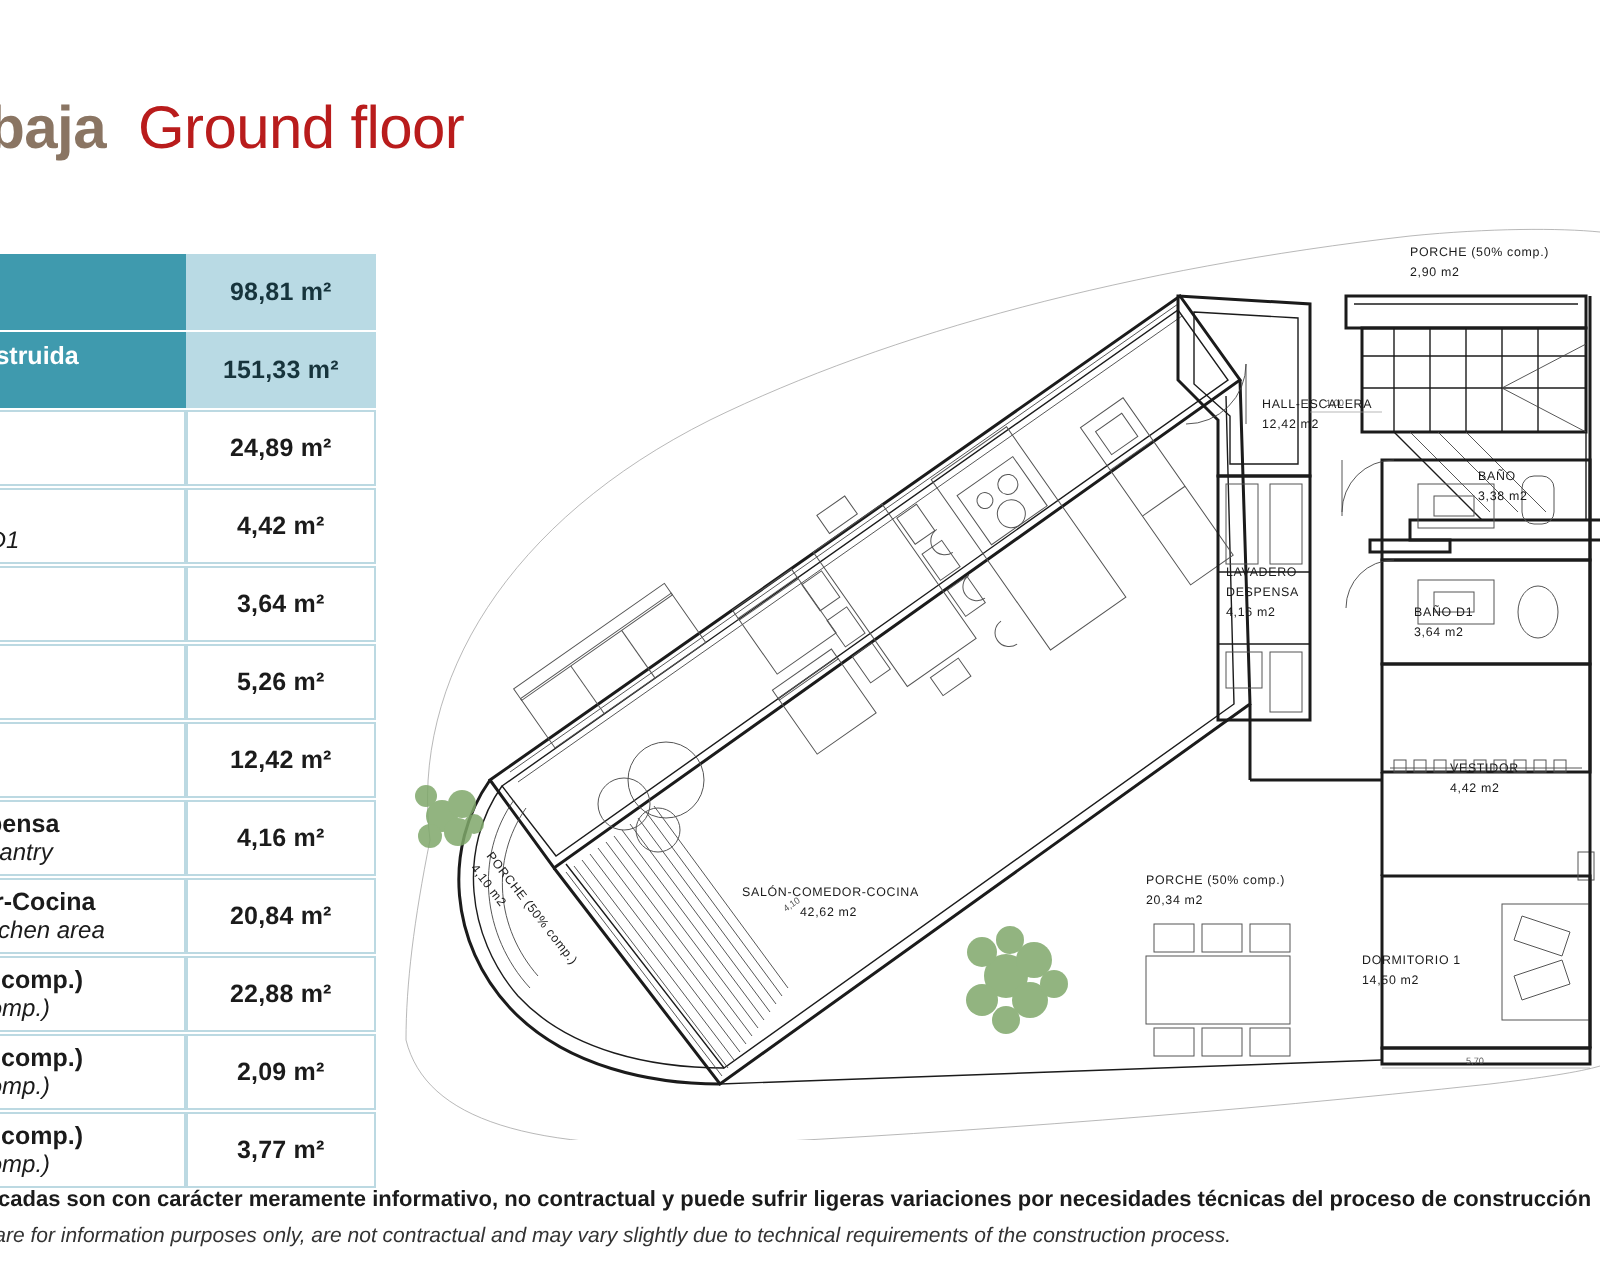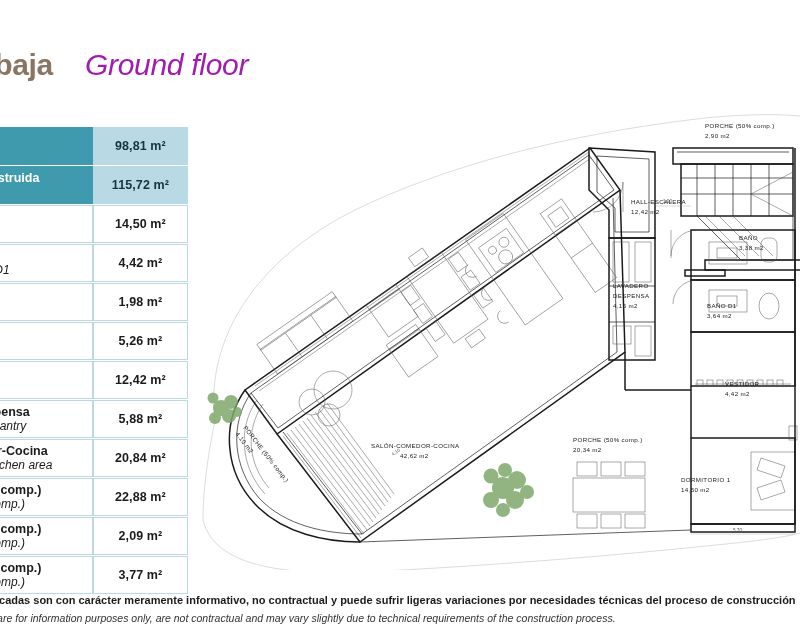--- a/index.html
+++ b/index.html
@@ -19,25 +19,24 @@
     white-space: nowrap;
   }
   #title-es {
     font-size: 30px;
     font-weight: 700;
     color: #8a7563;
     letter-spacing: -0.3px;
   }
   #title-en {
     font-size: 30px;
-    font-style: italic;
     font-weight: 400;
-    color: #a21caf;
+    color: #b91c1c;
     letter-spacing: -0.3px;
-    margin-left: 32px;
+    margin-left: 16px;
   }
 
   
   #area-table {
     position: absolute;
     left: -62px;
     top: 126px;
     width: 250px;
     border-collapse: separate;
     border-spacing: 0 1px;
@@ -137,63 +136,63 @@
           <span class="es">ficie útil</span>
           <span class="en">e area</span>
         </td>
         <td class="val">98,81 m²</td>
       </tr>
       <tr class="head">
         <td class="lbl">
           <span class="es">ficie construida</span>
           <span class="en">e area</span>
         </td>
-        <td class="val">115,72 m²</td>
+        <td class="val">151,33 m²</td>
       </tr>
       <tr>
         <td class="lbl">
           <span class="es">torio 1</span>
           <span class="en">oom 1</span>
         </td>
-        <td class="val">14,50 m²</td>
+        <td class="val">24,89 m²</td>
       </tr>
       <tr>
         <td class="lbl">
           <span class="es">or D1</span>
           <span class="en">ng room D1</span>
         </td>
         <td class="val">4,42 m²</td>
       </tr>
       <tr>
         <td class="lbl">
           <span class="es">D1</span>
           <span class="en">om D1</span>
         </td>
-        <td class="val">1,98 m²</td>
+        <td class="val">3,64 m²</td>
       </tr>
       <tr>
         <td class="lbl">
           <span class="es"></span>
           <span class="en">om</span>
         </td>
         <td class="val">5,26 m²</td>
       </tr>
       <tr>
         <td class="lbl">
           <span class="es">scalera</span>
           <span class="en">taircase</span>
         </td>
         <td class="val">12,42 m²</td>
       </tr>
       <tr>
         <td class="lbl">
           <span class="es">ero-Despensa</span>
           <span class="en">ry room-Pantry</span>
         </td>
-        <td class="val">5,88 m²</td>
+        <td class="val">4,16 m²</td>
       </tr>
       <tr>
         <td class="lbl">
           <span class="es">Comedor-Cocina</span>
           <span class="en">Dining-Kitchen area</span>
         </td>
         <td class="val">20,84 m²</td>
       </tr>
       <tr>
         <td class="lbl">

